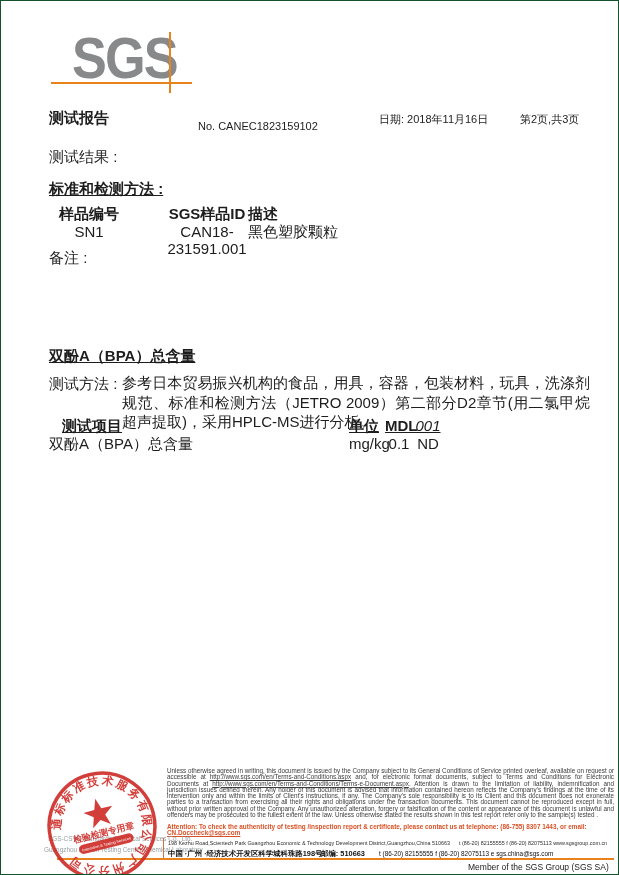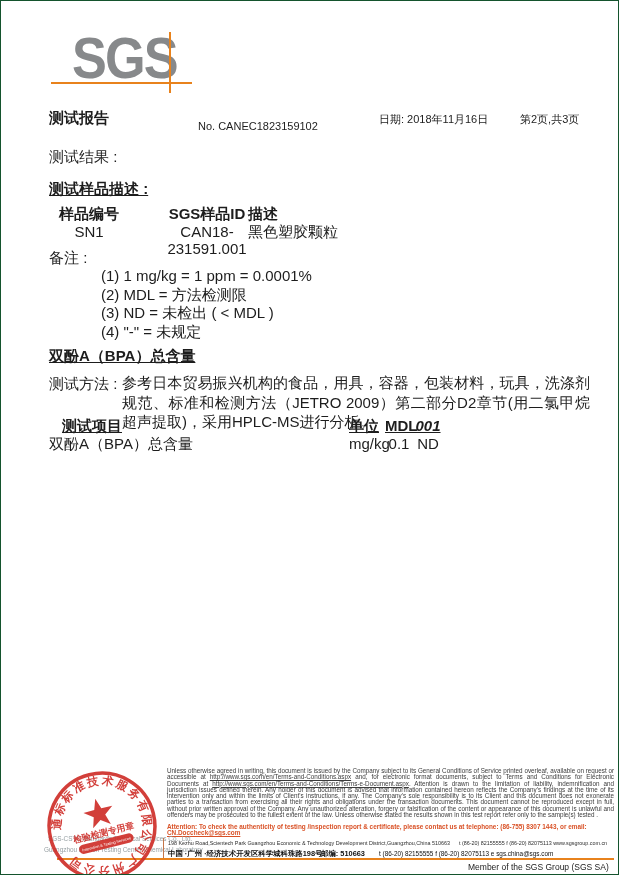--- a/index.html
+++ b/index.html
@@ -33,21 +33,21 @@
   .method-label{position:absolute;left:0;top:2px;}
   .method-text{position:absolute;left:73px;top:0;width:468px;line-height:19.5px;text-align:justify;}
   .results-table{position:absolute;left:48px;top:416px;right:20px;}
   .rrow{position:relative;height:18px;}
   .rc-item{position:absolute;left:13px;font-weight:bold;text-decoration:underline;text-align:center;}
   .rc-item-val{position:absolute;left:0;}
   .rc-unit{position:absolute;left:300px;width:34px;}
   .rc-mdl{position:absolute;left:336px;width:28px;text-align:center;}
   .rc-001{position:absolute;left:366px;width:26px;text-align:center;}
   .rrow .rc-unit.h,.rrow .rc-mdl.h{font-weight:bold;text-decoration:underline;}
-  .rrow .rc-001.h{font-weight:bold;font-style:italic;text-decoration:underline;}
+  .rrow .rc-001.h{font-weight:normal;font-style:italic;text-decoration:underline;}
   
   .legal{position:absolute;left:166px;top:767px;width:447px;font-size:6.3px;line-height:6.3px;
          text-align:justify;color:#3b3b3b;}
   .legal .lnk{text-decoration:underline;}
   .attention{position:absolute;left:166px;top:823px;width:447px;font-size:6.4px;line-height:6.4px;
              font-weight:bold;color:#d95126;}
   .attention .lnk{text-decoration:underline;}
   .company1{position:absolute;left:47px;top:834px;font-size:6.4px;color:#97a0a3;}
   .company2{position:absolute;left:43px;top:845px;font-size:6.4px;color:#97a0a3;}
   .divider-v{position:absolute;left:162px;top:837px;width:1px;height:20px;background:#c4764a;}
@@ -75,42 +75,36 @@
 
   <div class="header-row">
     <span class="doc-title">测试报告</span>
     <span class="report-no">No. CANEC1823159102</span>
     <span class="report-date">日期: 2018年11月16日</span>
     <span class="page-info">第2页,共3页</span>
   </div>
 
   <div class="results-line t11">测试结果 :</div>
 
-  <div class="sample-heading t11">测试样品描述 :</div>
+  <div class="sample-heading t11">标准和检测方法 :</div>
 
   <div class="sample-table t11">
     <div class="srow shead">
       <span class="sc1">样品编号</span>
       <span class="sc2">SGS样品ID</span>
       <span class="sc3">描述</span>
     </div>
     <div class="srow">
       <span class="sc1">SN1</span>
       <span class="sc2">CAN18-231591.001</span>
       <span class="sc3">黑色塑胶颗粒</span>
     </div>
   </div>
 
   <div class="notes-label t11">备注 :</div>
-  <div class="notes-list t11">
-    <div>(1) 1 mg/kg = 1 ppm = 0.0001%</div>
-    <div>(2) MDL = 方法检测限</div>
-    <div>(3) ND = 未检出 ( &lt; MDL )</div>
-    <div>(4) "-" = 未规定</div>
-  </div>
 
   <div class="bpa-heading t11">双酚A（BPA）总含量</div>
 
   <div class="method-row t11">
     <span class="method-label">测试方法 :</span>
     <span class="method-text">参考日本贸易振兴机构的食品，用具，容器，包装材料，玩具，洗涤剂规范、标准和检测方法（JETRO 2009）第二部分D2章节(用二氯甲烷超声提取)，采用HPLC-MS进行分析。</span>
   </div>
 
   <div class="results-table t11">
     <div class="rrow">

